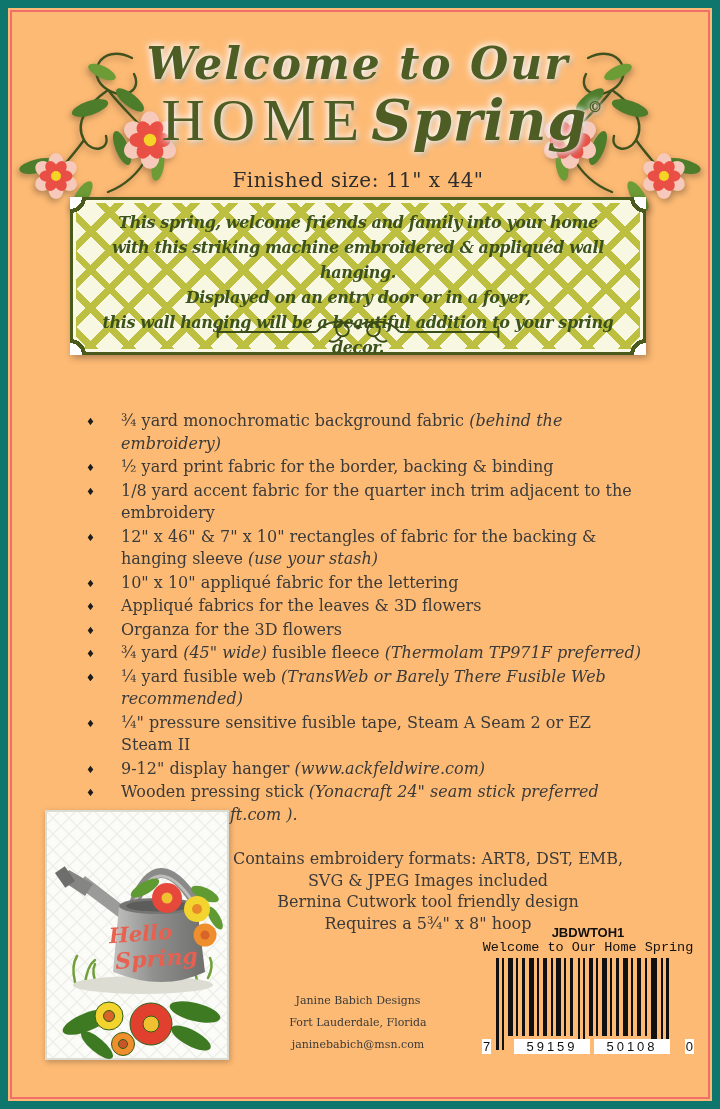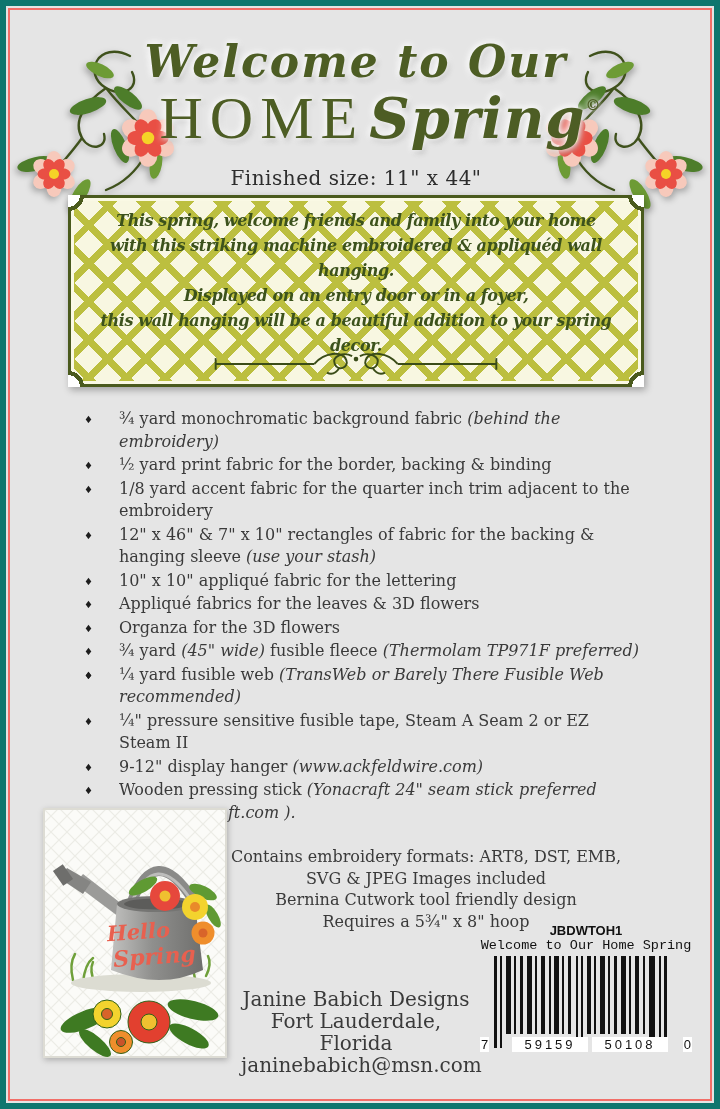--- a/index.html
+++ b/index.html
@@ -1,18 +1,18 @@
 <!DOCTYPE html>
 <html><head>
 <meta charset="utf-8">
 <style>
   html,body{margin:0;padding:0;background:#ffffff;}
   .page{
     position:relative;width:720px;height:1109px;box-sizing:border-box;
-    background:#e5e5e5;border:6px solid #0f766e;overflow:hidden;
+    background:#fdba74;border:8px solid #0f766e;overflow:hidden;
     font-family:"DejaVu Serif", serif;color:#3d3d3d;
   }
   .pinstripe{position:absolute;inset:2px;border:2px solid #f26e68;pointer-events:none;}
 
   
   .title-script{
     position:absolute;top:30px;left:0;width:700px;text-align:center;
     font-style:italic;font-weight:bold;font-size:44px;letter-spacing:2px;
     color:#4d5d24;white-space:nowrap;
     text-shadow:0 0 10px #fff,0 0 6px #fff,2px 3px 5px rgba(60,60,60,.35);
@@ -27,21 +27,21 @@
   .finished-size{
     position:absolute;top:160px;left:0;width:700px;text-align:center;
     font-size:20px;color:#2d2d2d;letter-spacing:.5px;
   }
   .deco{position:absolute;top:38px;width:178px;height:192px;filter:drop-shadow(2px 3px 3px rgba(0,0,0,.28));}
   .deco.left{left:8px;transform:scaleX(-1);}
   .deco.right{right:8px;}
 
   
   .intro-box{
-    position:absolute;left:62px;top:189px;width:576px;height:192px;box-sizing:border-box;
+    position:absolute;left:62px;top:189px;width:576px;height:158px;box-sizing:border-box;
     border:3px solid #4a5a1d;background:#faf9e4;padding:3px;
     box-shadow:2px 3px 7px rgba(0,0,0,.3);
   }
   .lattice{
     position:absolute;inset:3px;
     background-color:#f8f7e1;
     background-image:
       repeating-linear-gradient(45deg,  rgba(188,191,63,0) 0 9px, #bcbf3f 9px 16px, rgba(188,191,63,0) 16px 27px),
       repeating-linear-gradient(-45deg, rgba(188,191,63,0) 0 9px, #bcbf3f 9px 16px, rgba(188,191,63,0) 16px 27px);
   }
@@ -72,21 +72,21 @@
 
   
   .photo{position:absolute;left:37px;top:802px;width:184px;height:250px;margin:0;
          box-shadow:1px 2px 6px rgba(0,0,0,.25);}
   .product-info{
     position:absolute;left:200px;top:808px;width:440px;text-align:center;
     font-size:16px;line-height:21.5px;color:#3a3a3a;margin-top:32px;
   }
   .publisher{
     position:absolute;left:235px;top:982px;width:230px;text-align:center;
-    font-size:20px;line-height:22px;color:#3a3a3a;
+    font-size:11px;line-height:22px;color:#3a3a3a;
   }
   .barcode-block{position:absolute;left:462px;top:917px;width:236px;text-align:center;
                  font-family:"Liberation Sans",sans-serif;color:#111;}
   .bc-sku{font-size:13px;font-weight:bold;line-height:15px;}
   .bc-title{font-size:13.5px;line-height:16px;margin-bottom:2px;font-family:Liberation Mono, monospace;}
   .bc-wrap{position:relative;width:212px;height:96px;margin:0 auto;}
   .bc-digits span{position:absolute;bottom:0;font-size:13px;background:#fff;padding:0 1px;}
   .bc-d1{left:0;}
   .bc-d2{left:32px;width:74px;text-align:center;letter-spacing:3px;}
   .bc-d3{left:112px;width:74px;text-align:center;letter-spacing:3px;}

